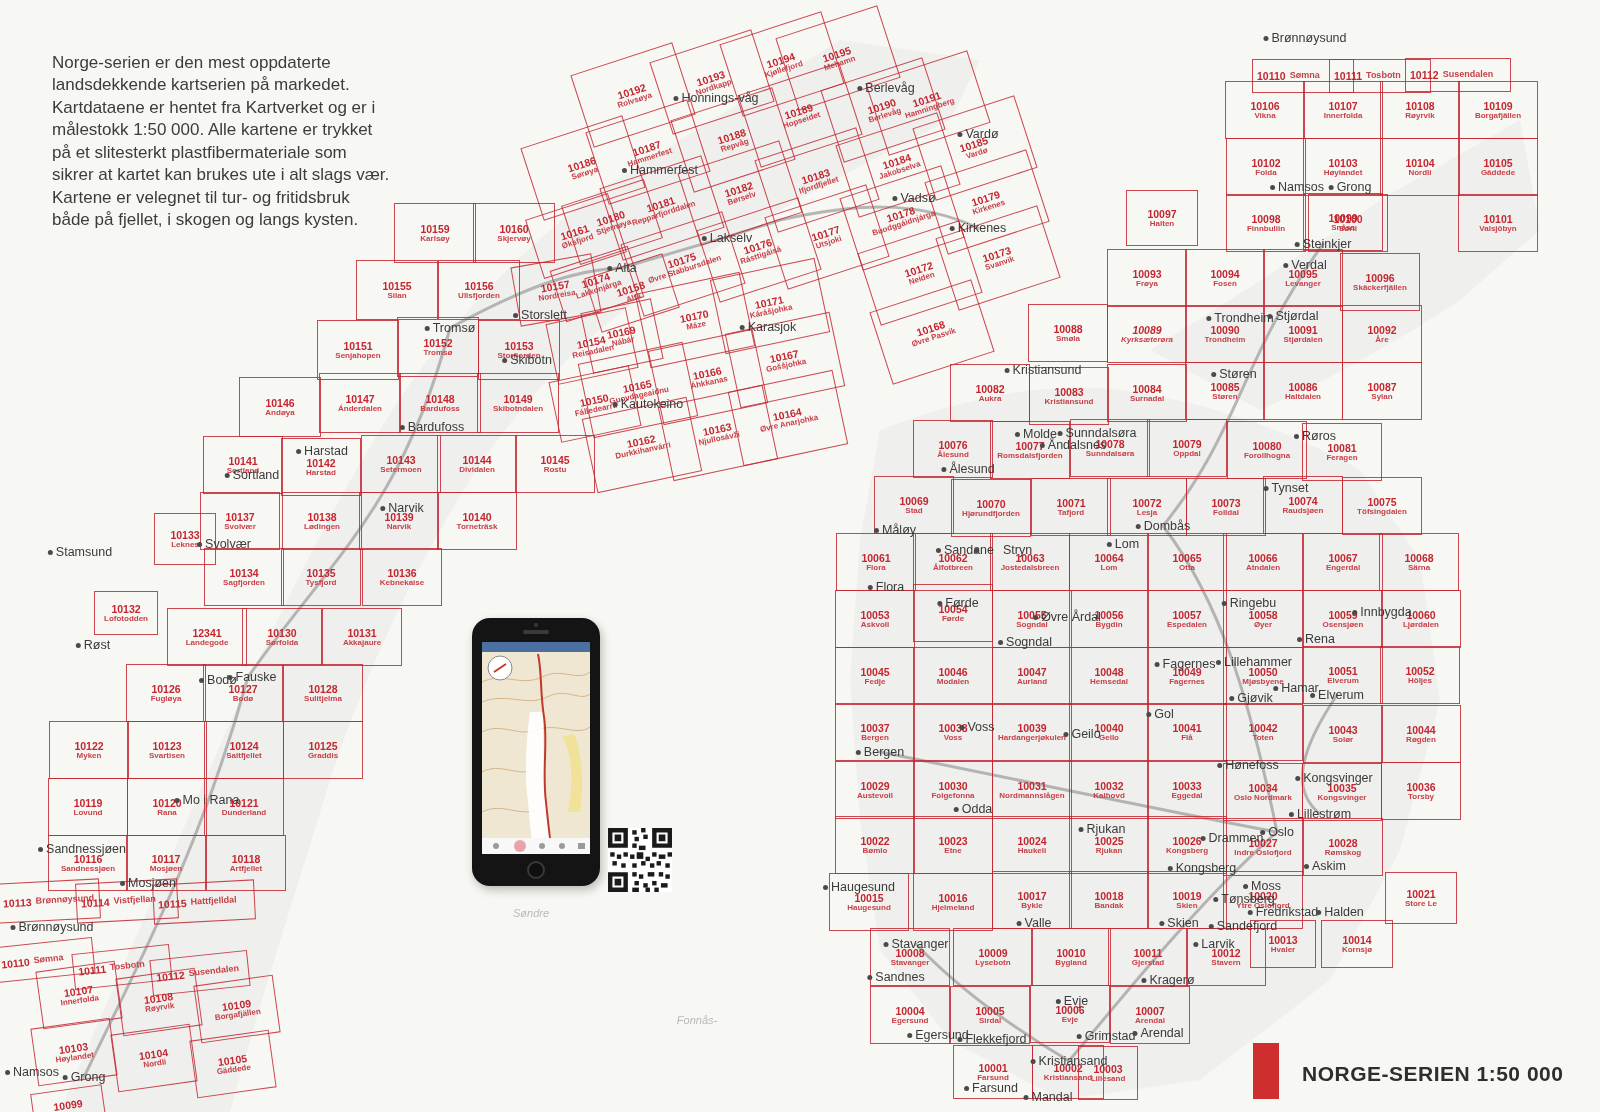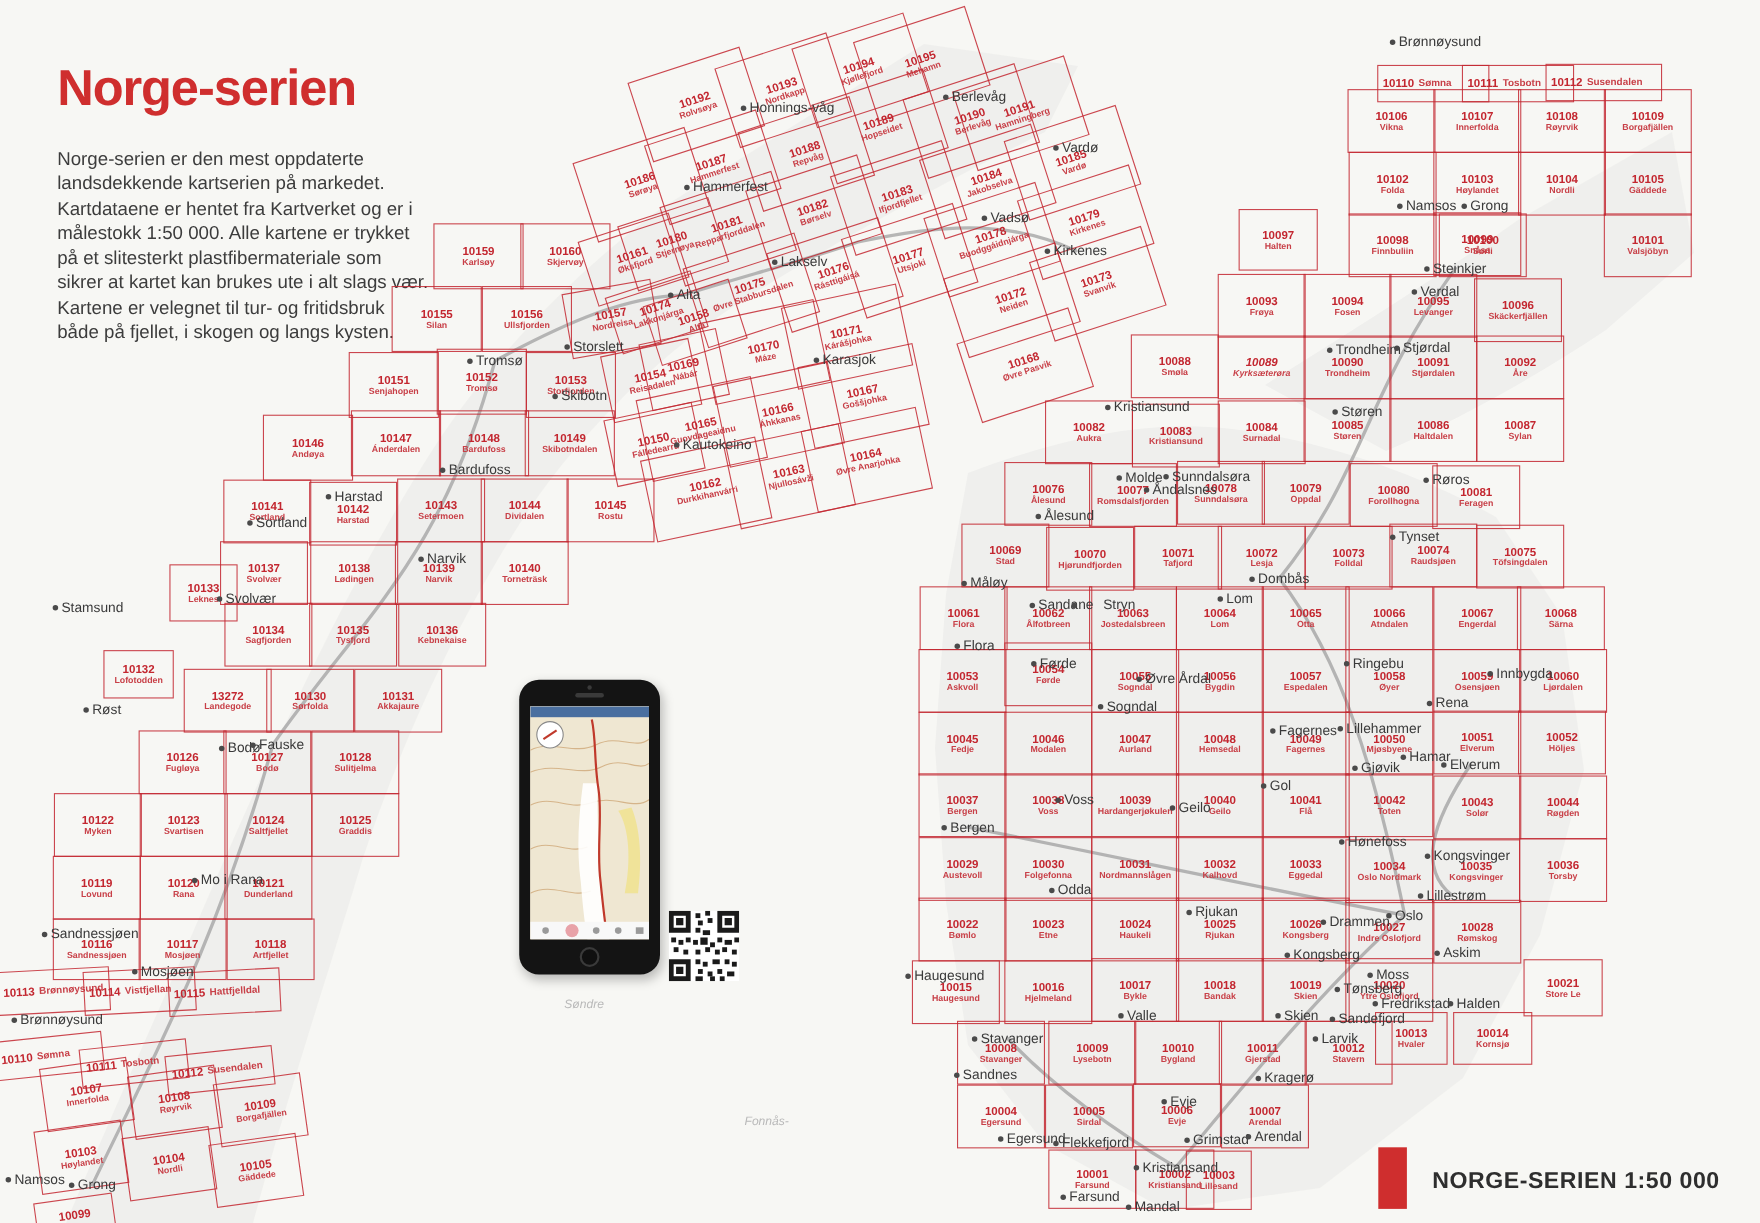--- a/index.html
+++ b/index.html
@@ -65,21 +65,20 @@
       <path d="M1277,832 C1250,700 1220,600 1163,526 C1240,430 1240,360 1323,244"></path>
       <path d="M1277,832 C1160,810 1020,780 880,752"></path>
       <path d="M1277,832 C1200,900 1120,1000 1069,1061"></path>
       <path d="M1069,1061 C1000,1020 950,980 916,944"></path>
       <path d="M84,1077 C140,960 200,850 248,677 C330,560 402,508 450,328 C520,290 570,270 622,268 C680,250 727,238 780,220 C850,205 914,198 978,228"></path>
       <path d="M1337,695 C1300,750 1290,790 1320,814"></path>
     </g>
   </svg>
 
   <div class="intro">
-    <h1>Norge-serien</h1>
     <p>Norge-serien er den mest oppdaterte landsdekkende kartserien på markedet. Kartdataene er hentet fra Kartverket og er i målestokk 1:50 000. Alle kartene er trykket på et slitesterkt plastfibermateriale som sikrer at kartet kan brukes ute i alt slags vær. Kartene er velegnet til tur- og fritidsbruk både på fjellet, i skogen og langs kysten.</p>
   </div>
 
   <div id="sheets">
       <div class="sheet" style="left: 583px; top: 168px; width: 105px; height: 74px; transform: translate(-50%, -50%) rotate(-18deg);">
         <span class="num">10186</span>
         <span class="nm">Sørøya</span>
       </div>
       <div class="sheet" style="left: 648px; top: 152px; width: 105px; height: 74px; transform: translate(-50%, -50%) rotate(-18deg);">
         <span class="num">10187</span>
@@ -327,21 +326,21 @@
       </div>
       <div class="sheet" style="left: 402px; top: 577px; width: 78px; height: 56px; transform: translate(-50%, -50%) rotate(0deg);">
         <span class="num">10136</span>
         <span class="nm">Kebnekaise</span>
       </div>
       <div class="sheet" style="left: 126px; top: 613px; width: 62px; height: 42px; transform: translate(-50%, -50%) rotate(0deg);">
         <span class="num">10132</span>
         <span class="nm">Lofotodden</span>
       </div>
       <div class="sheet" style="left: 207px; top: 637px; width: 78px; height: 56px; transform: translate(-50%, -50%) rotate(0deg);">
-        <span class="num">13272</span>
+        <span class="num">12341</span>
         <span class="nm">Landegode</span>
       </div>
       <div class="sheet" style="left: 282px; top: 637px; width: 78px; height: 56px; transform: translate(-50%, -50%) rotate(0deg);">
         <span class="num">10130</span>
         <span class="nm">Sørfolda</span>
       </div>
       <div class="sheet" style="left: 362px; top: 637px; width: 78px; height: 56px; transform: translate(-50%, -50%) rotate(0deg);">
         <span class="num">10131</span>
         <span class="nm">Akkajaure</span>
       </div>

